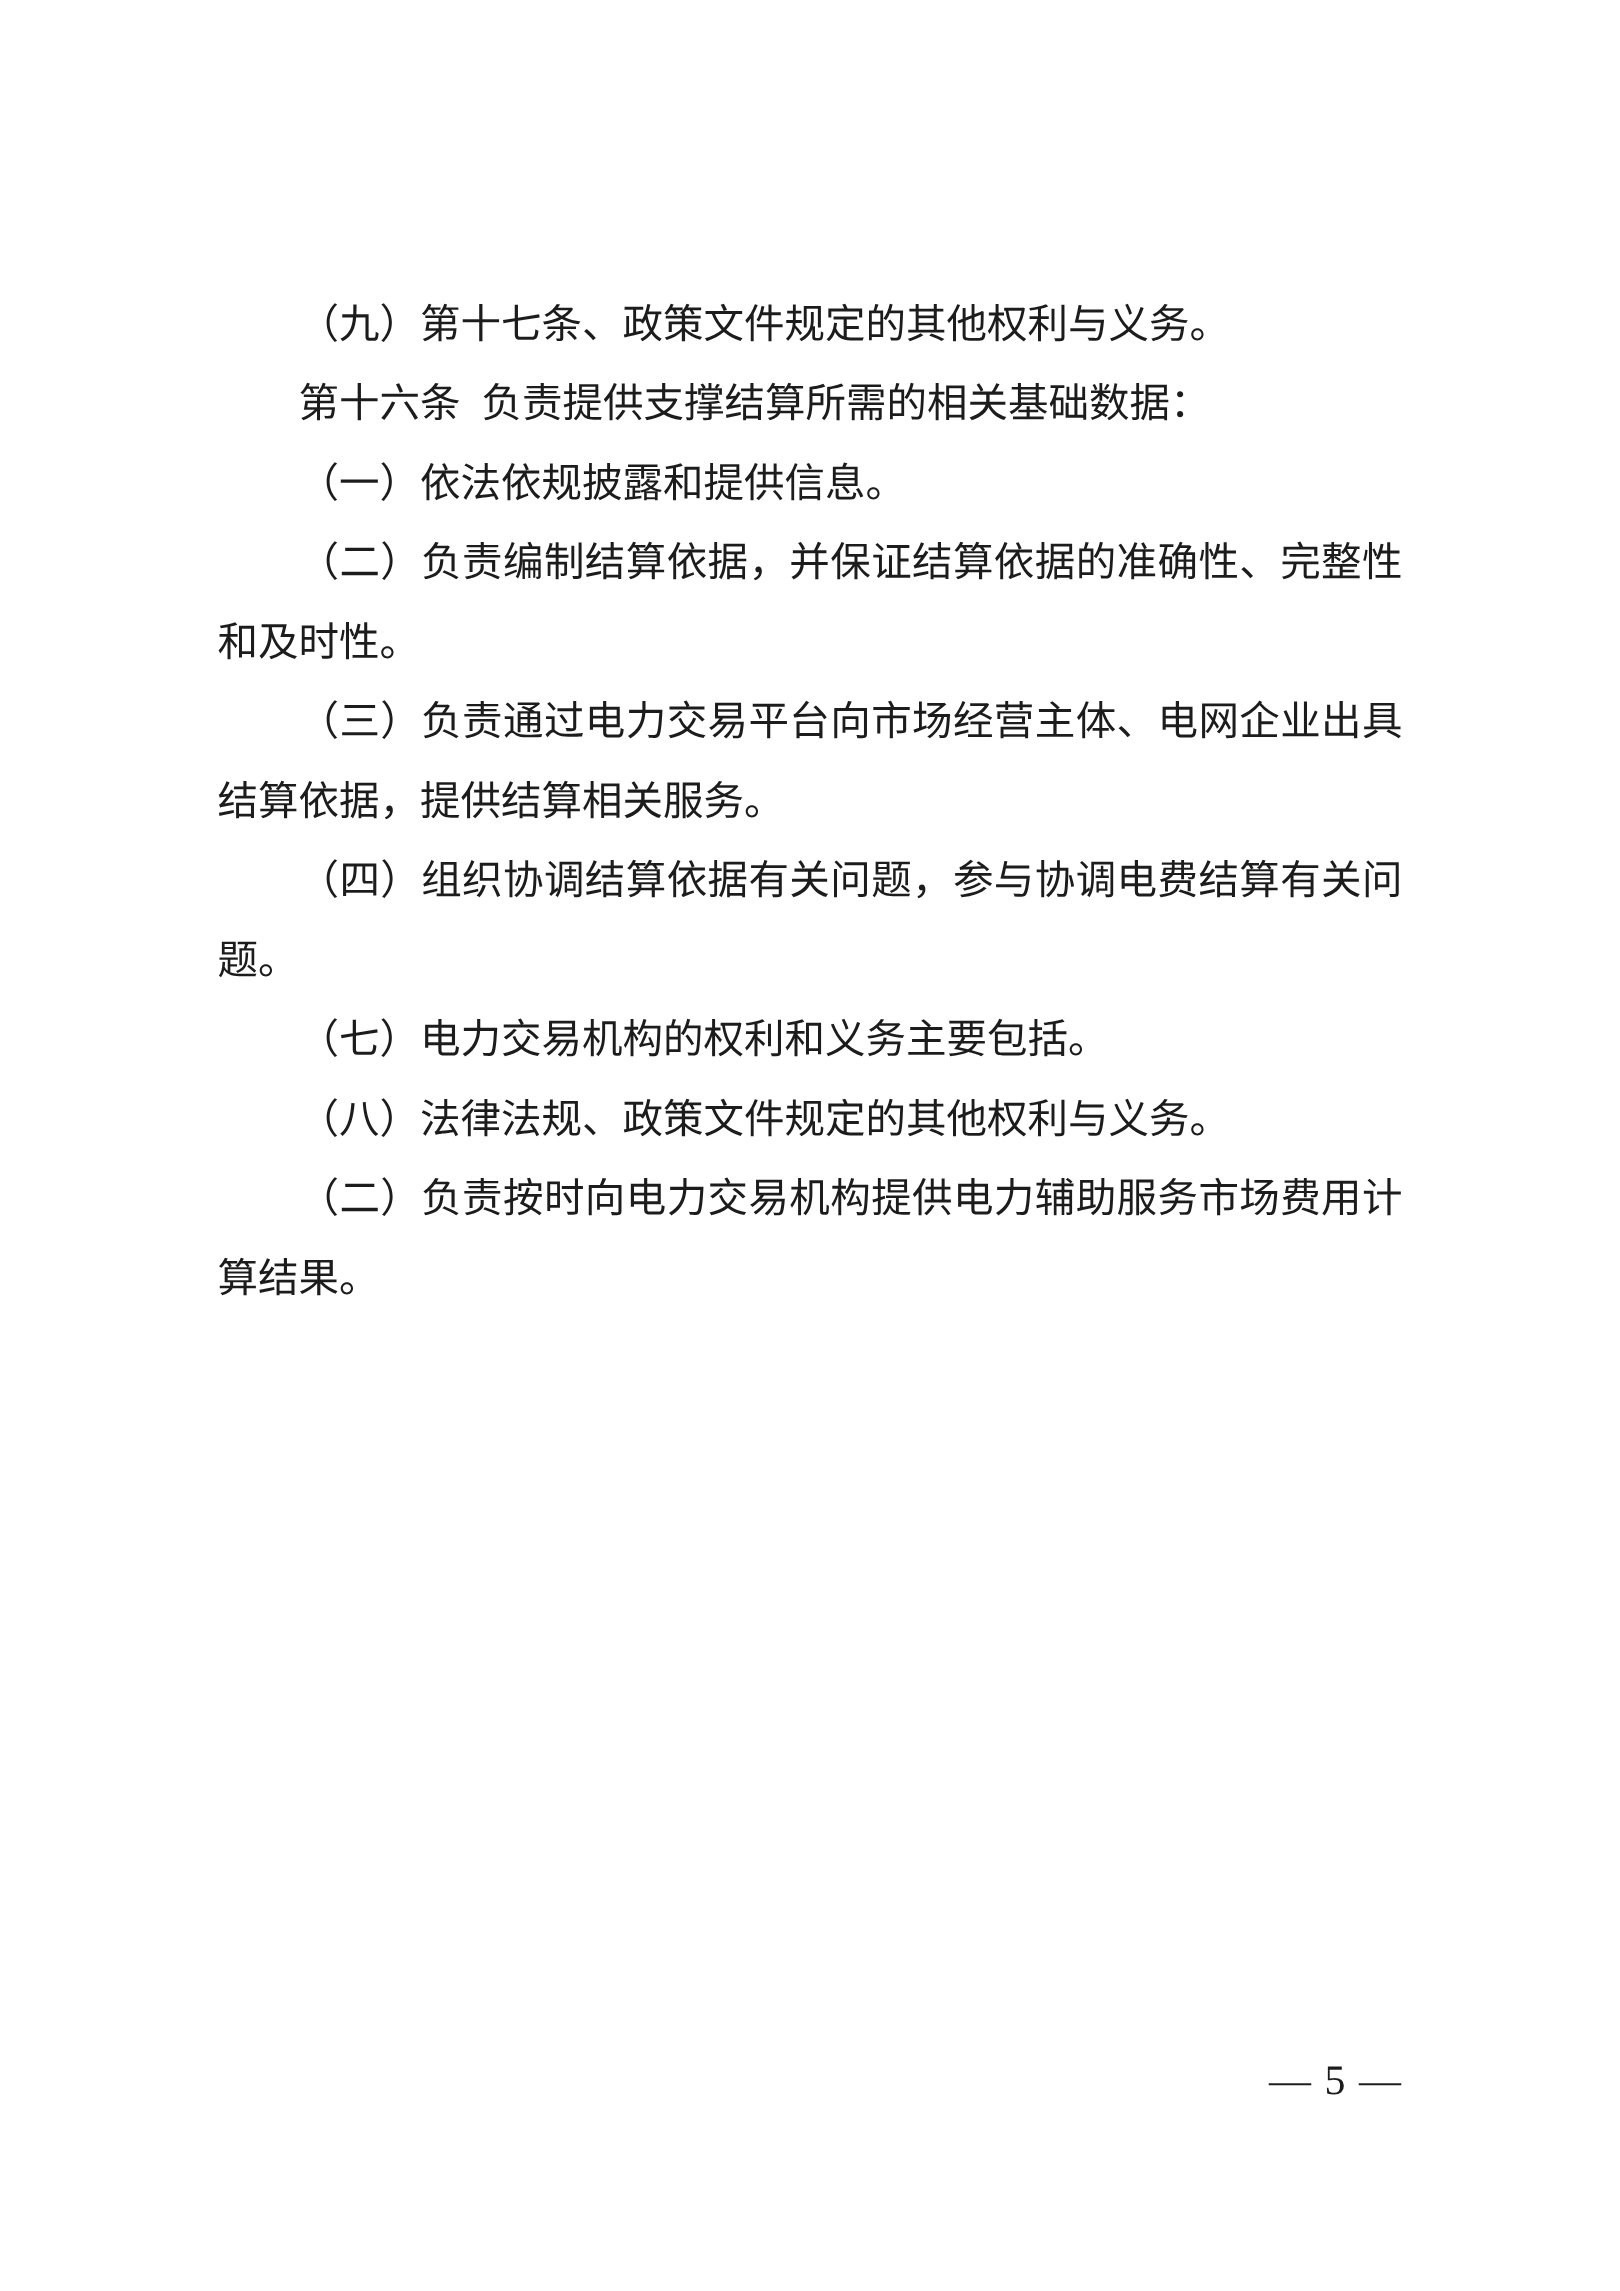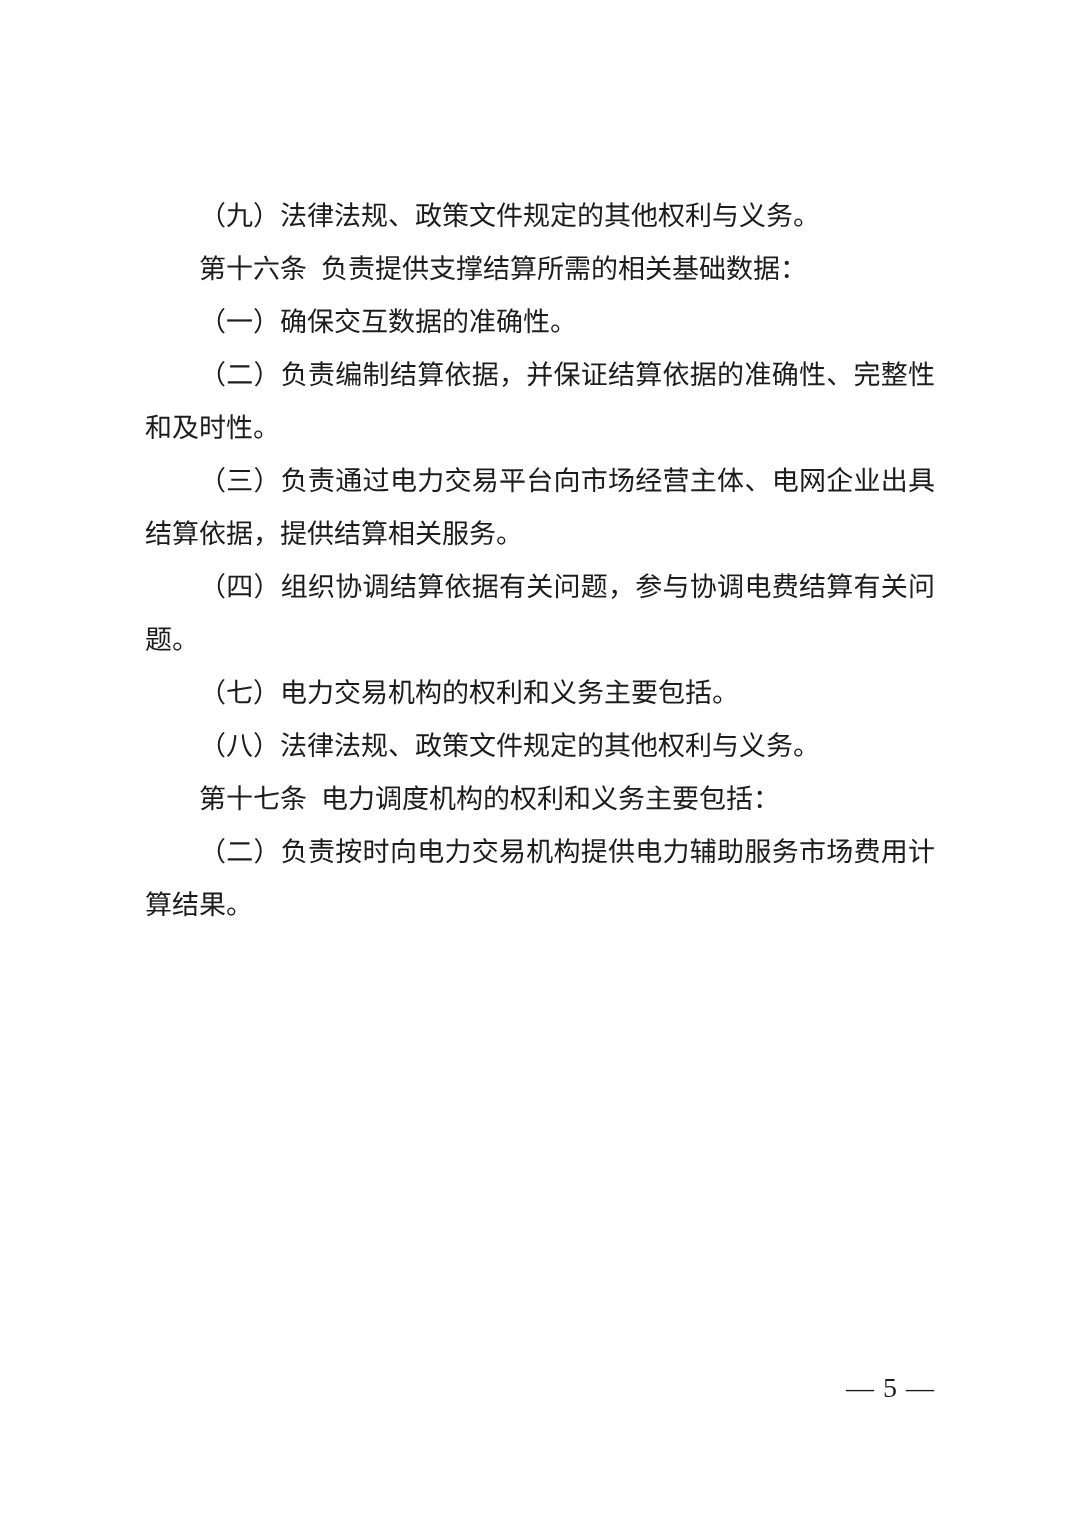--- a/index.html
+++ b/index.html
@@ -51,25 +51,24 @@
     line-height: 40px;
     color: #1c1c1c;
     letter-spacing: 1px;
   }
 </style>
 </head>
 <body>
 
 <div class="page">
   <div class="content">
-    <p class="para"><span>（九）法律法规、政策文件规定的其他权利与义务。</span></p>
+    <p class="para"><span>（九）第十七条、政策文件规定的其他权利与义务。</span></p>
     <p class="para"><b>第十六条</b><span>负责提供支撑结算所需的相关基础数据：</span></p>
-    <p class="para"><span>（一）确保交互数据的准确性。</span></p>
+    <p class="para"><span>（一）依法依规披露和提供信息。</span></p>
     <p class="para"><span>（二）负责编制结算依据，并保证结算依据的准确性、完整性和及时性。</span></p>
     <p class="para"><span>（三）负责通过电力交易平台向市场经营主体、电网企业出具结算依据，提供结算相关服务。</span></p>
     <p class="para"><span>（四）组织协调结算依据有关问题，参与协调电费结算有关问题。</span></p>
     <p class="para"><span>（七）电力交易机构的权利和义务主要包括。</span></p>
     <p class="para"><span>（八）法律法规、政策文件规定的其他权利与义务。</span></p>
-    <p class="para"><b>第十七条</b><span>电力调度机构的权利和义务主要包括：</span></p>
     <p class="para"><span>（二）负责按时向电力交易机构提供电力辅助服务市场费用计算结果。</span></p>
   </div>
   <div class="page-number">— 5 —</div>
 </div>
 
 </body></html>

